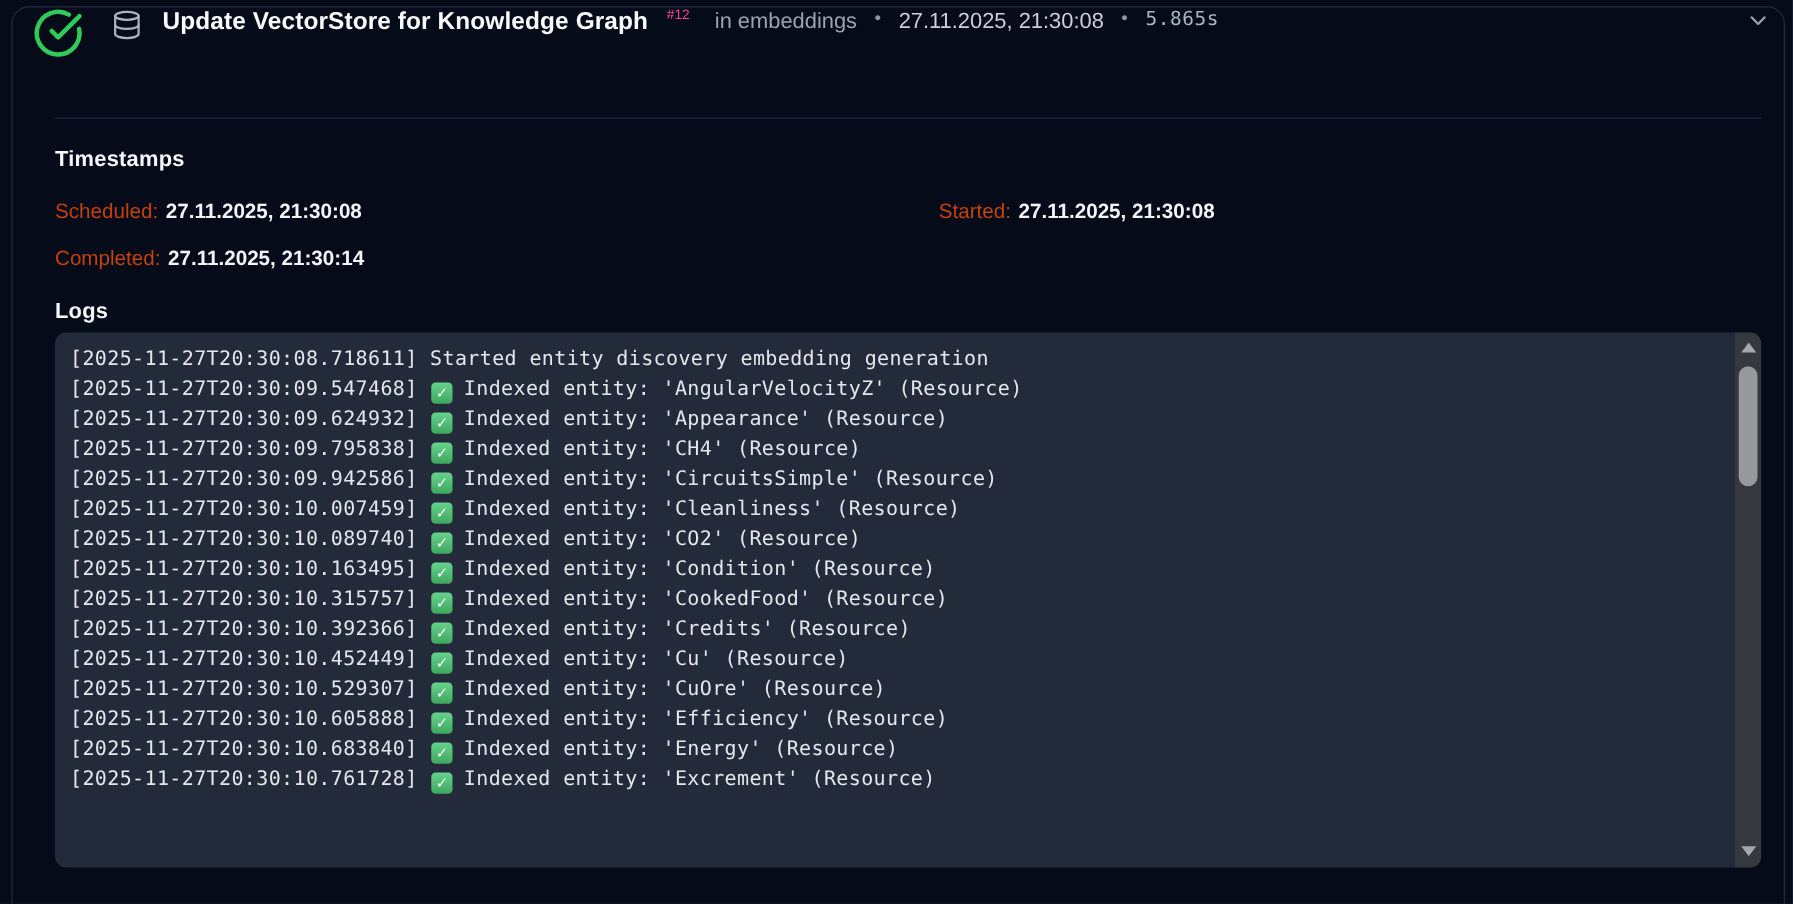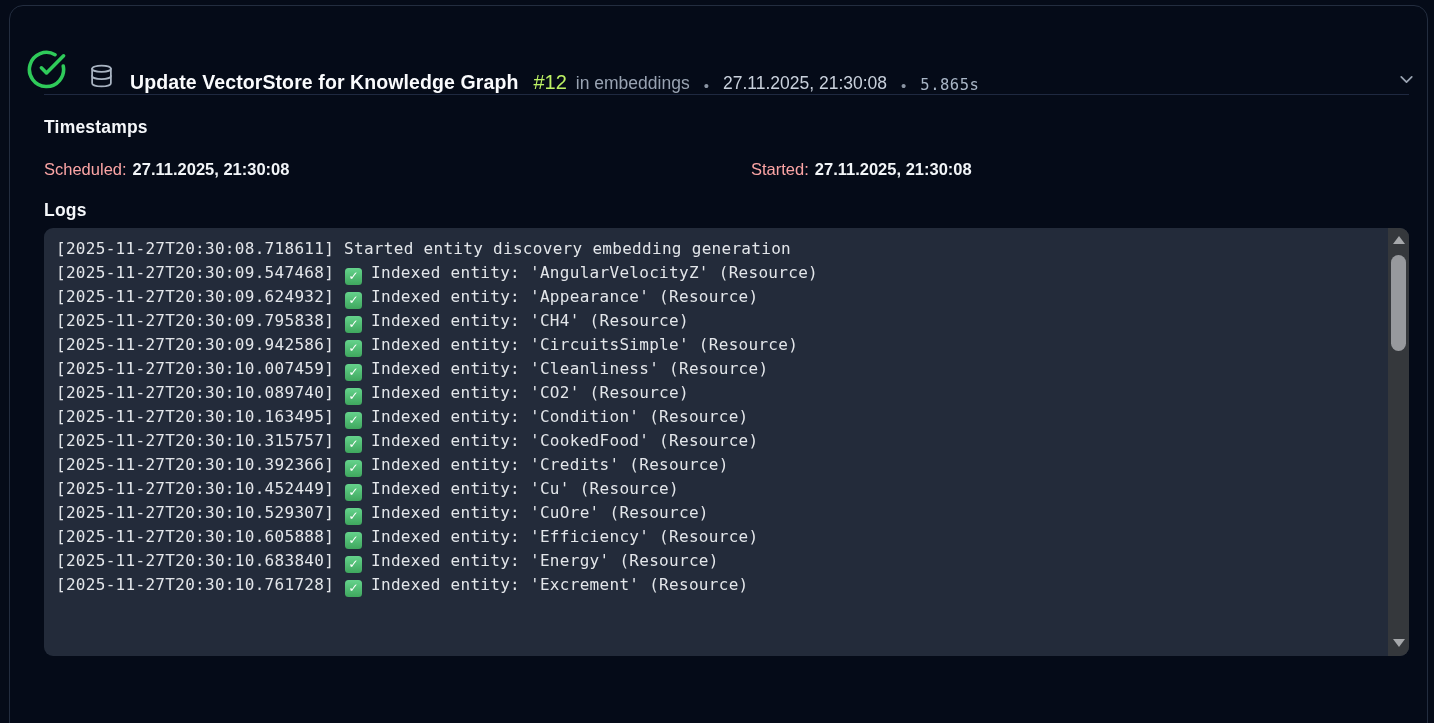--- a/index.html
+++ b/index.html
@@ -15,42 +15,42 @@
     position: absolute;
     left: 9px; top: 5px;
     width: 1419px;
     height: 790px; 
     border: 1px solid #232d3f;
     border-radius: 14px;
     background: transparent;
   }
   .card-header {
     display: flex;
-    align-items: flex-end;
+    align-items: flex-start;
     height: 88px;
     padding: 0 8px 0 16px;
     cursor: pointer;
   }
   .divider {
     height: 1px;
     background: #1f2940;
     margin: 0 18px 0 34px;
   }
   .status-icon { flex: 0 0 auto; }
   .db-icon { margin-left: 22px; flex: 0 0 auto; }
   .run-title {
     margin-left: 16px;
     font-size: 19.5px;
     font-weight: bold;
     color: #fafbfd;
     letter-spacing: 0.1px;
     white-space: nowrap;
   }
-  .run-number { margin-left: 15px; color: #bef264; font-size: 20px; }
-  .run-location { margin-left: 9px; color: #99a3b2; font-size: 17.5px; }
+  .run-number { margin-left: 15px; color: #ec4899; font-size: 11px; }
+  .run-location { margin-left: 20px; color: #99a3b2; font-size: 17.5px; }
   .meta-dot { margin-left: 14px; color: #8b95a3; font-size: 15px; }
   .run-datetime { margin-left: 14px; color: #c9d1dc; font-size: 17.5px; }
   .run-duration {
     margin-left: 14px;
     color: #a9b6c6;
     font-family: "DejaVu Sans Mono", monospace;
     font-size: 15.5px;
     font-weight: normal;
     letter-spacing: 0.5px;
   }
@@ -66,21 +66,21 @@
     letter-spacing: 0.2px;
   }
   .ts-grid {
     display: grid;
     grid-template-columns: 707px 1fr;
     row-gap: 16px;
     margin-top: 20px;
     font-size: 16.5px;
     line-height: 22px;
   }
-  .ts-label { color: #fca5a5; text-align: right; }
+  .ts-label { color: #c2410c; text-align: right; }
   .ts-value { color: #f2f5f8; font-weight: bold; margin-left: 6px; }
   .logs-heading { margin-top: 20px; }
 
   .logbox {
     position: relative;
     margin-top: 7px;
     height: 428px;
     background: #232b3a;
     border-radius: 9px;
     overflow: hidden;
@@ -178,20 +178,21 @@
     </span>
   </div>
 
   <div class="divider"></div>
 
   <div class="content">
     <h2 class="section-heading">Timestamps</h2>
     <div class="ts-grid">
         <div><span class="ts-label">Scheduled:</span><span class="ts-value">27.11.2025, 21:30:08</span></div>
         <div><span class="ts-label">Started:</span><span class="ts-value">27.11.2025, 21:30:08</span></div>
+        <div><span class="ts-label">Completed:</span><span class="ts-value">27.11.2025, 21:30:14</span></div>
       </div>
 
     <h2 class="section-heading logs-heading">Logs</h2>
 
     <div class="logbox">
       <div class="log-lines">
           <div class="log-line"><span>[2025-11-27T20:30:08.718611]</span> <span>Started entity discovery embedding generation</span></div>
           <div class="log-line"><span>[2025-11-27T20:30:09.547468]</span> <span class="check-emoji">✓</span><span>Indexed entity: 'AngularVelocityZ' (Resource)</span></div>
           <div class="log-line"><span>[2025-11-27T20:30:09.624932]</span> <span class="check-emoji">✓</span><span>Indexed entity: 'Appearance' (Resource)</span></div>
           <div class="log-line"><span>[2025-11-27T20:30:09.795838]</span> <span class="check-emoji">✓</span><span>Indexed entity: 'CH4' (Resource)</span></div>

